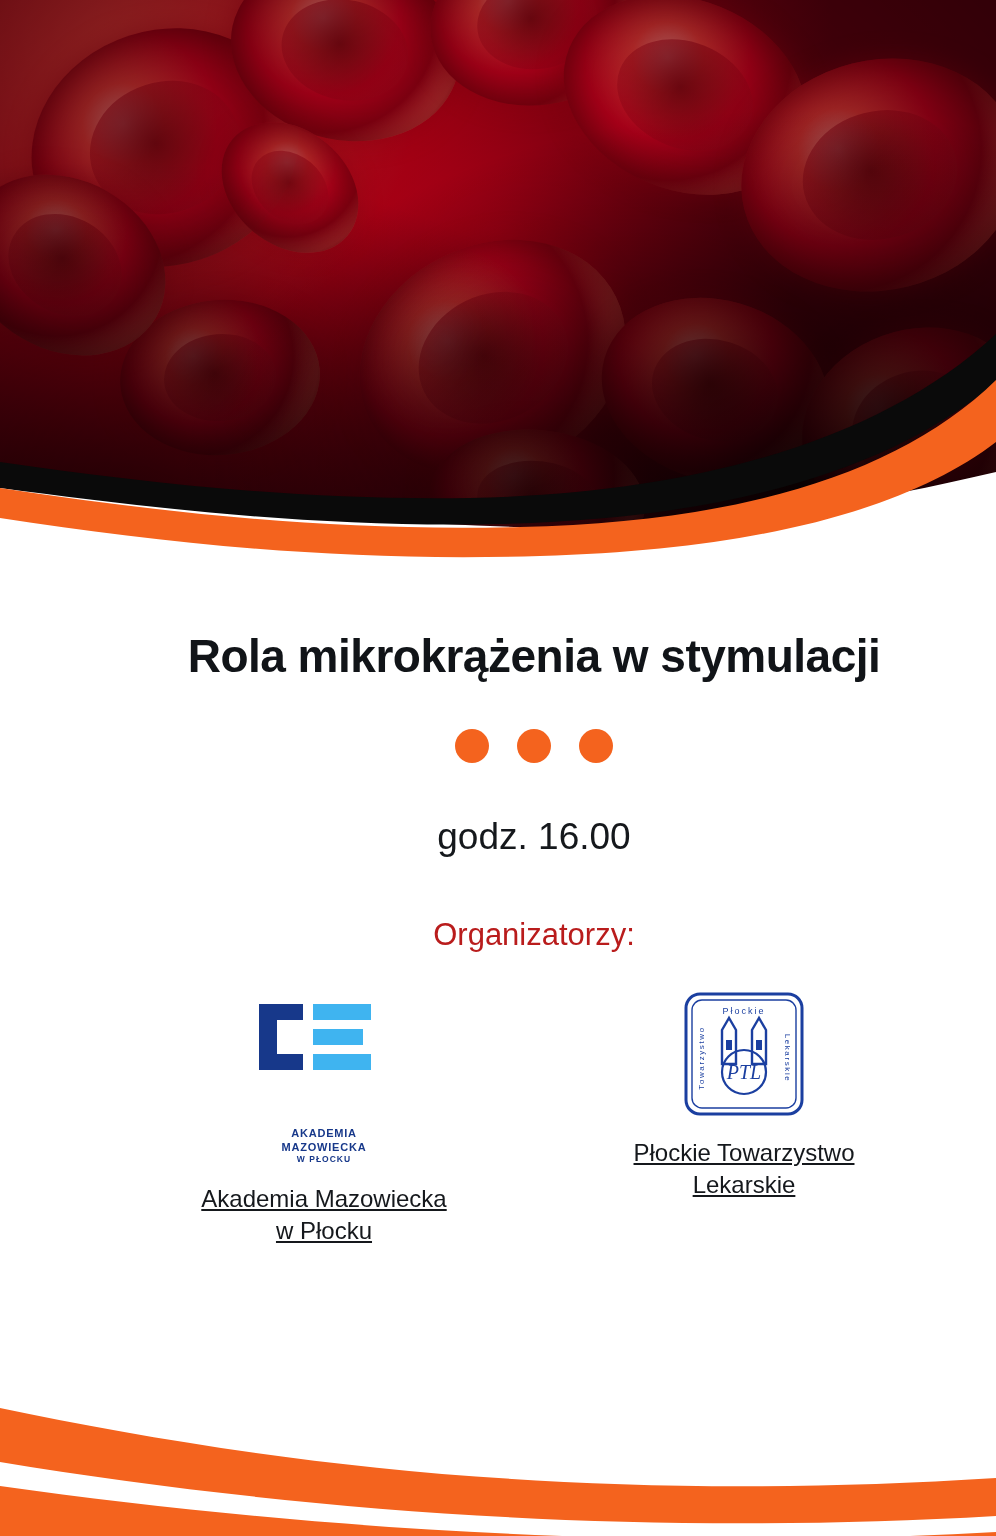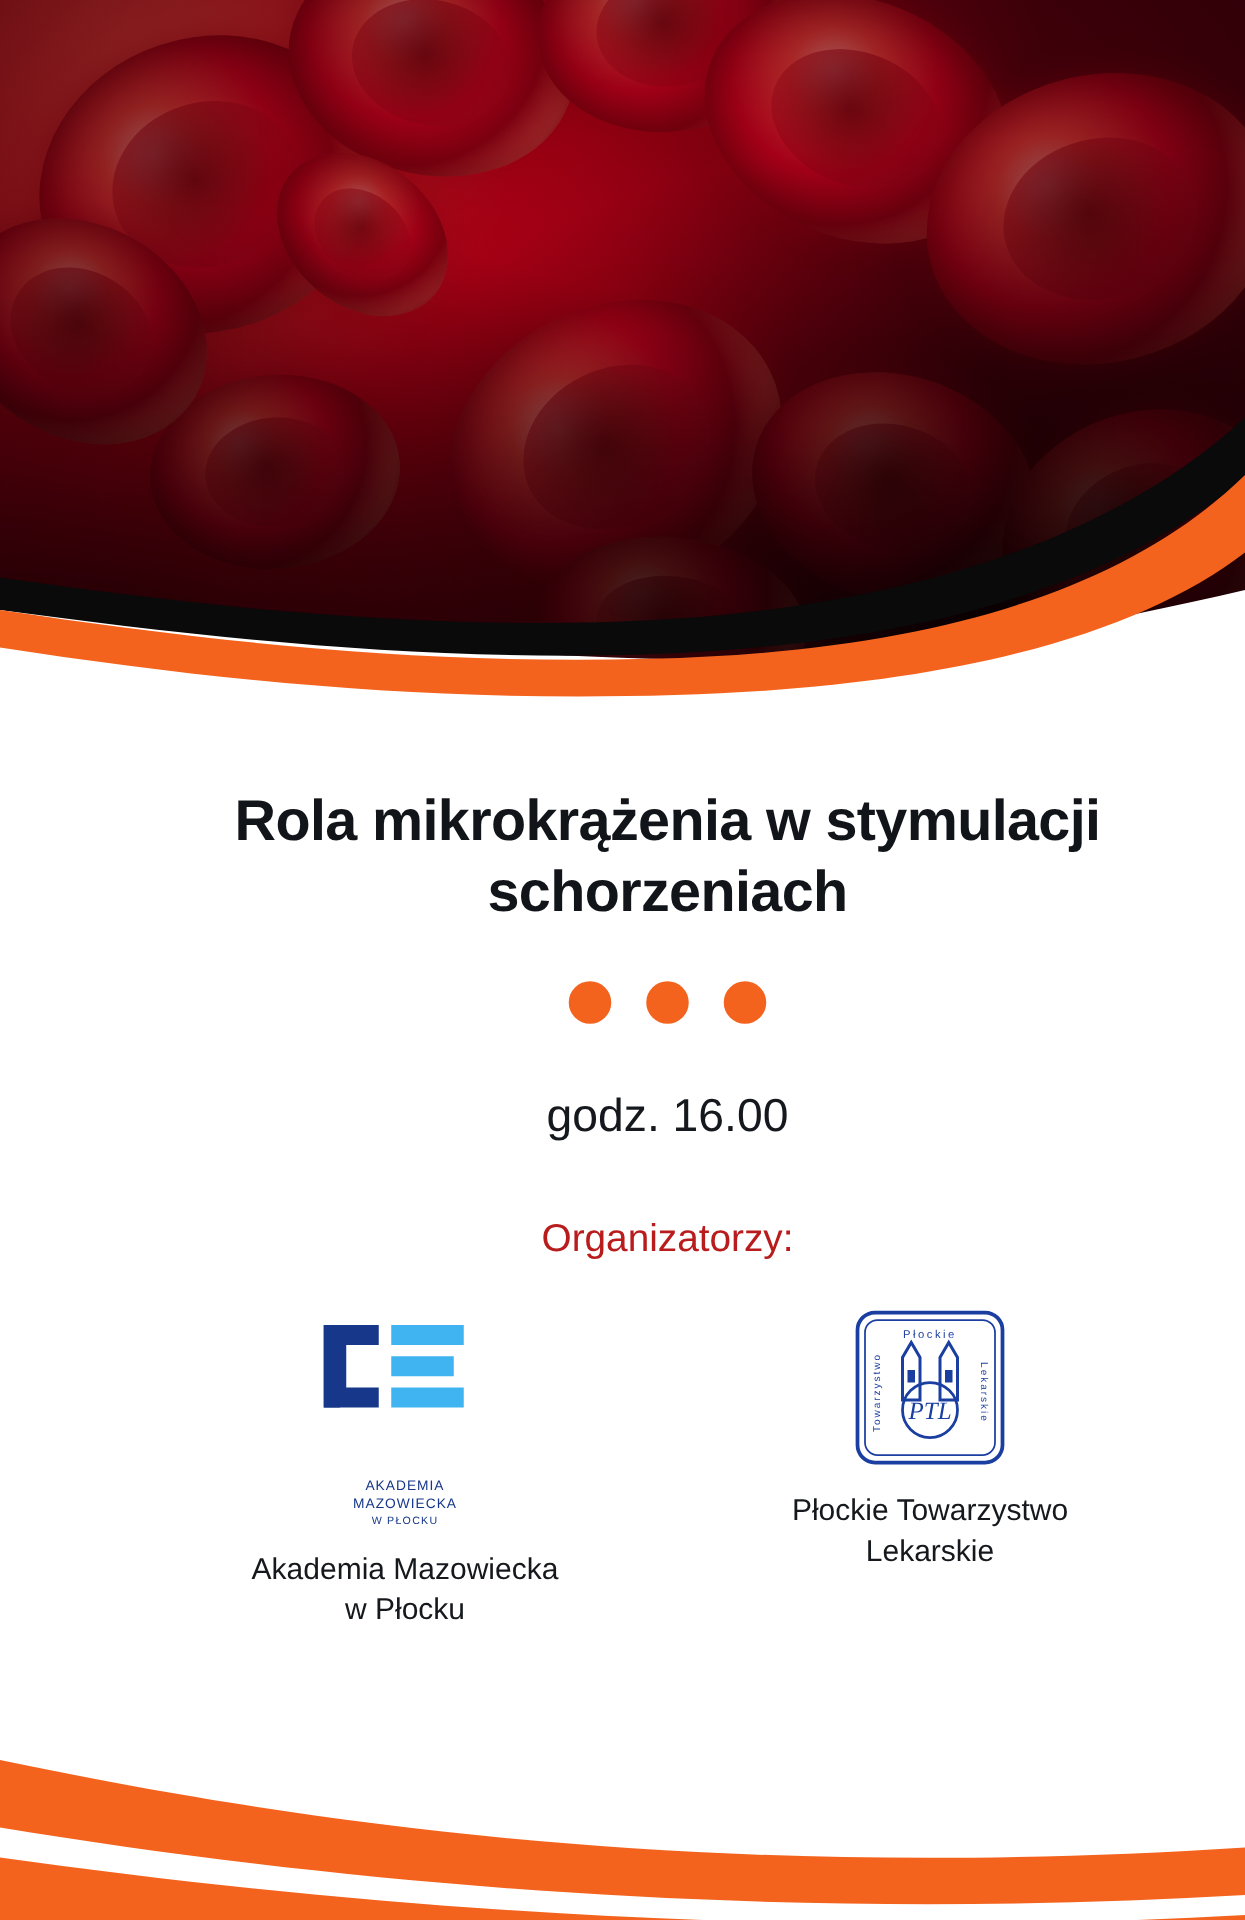--- a/index.html
+++ b/index.html
@@ -132,27 +132,28 @@
     display: flex;
     flex-direction: column;
     align-items: center;
   }
   .logo-mark { height: 130px; display: flex; align-items: center; justify-content: center; }
   .logo-caption {
     margin-top: 18px;
     font-size: 24px;
     line-height: 1.35;
     color: #15181c;
+    text-decoration: underline;
   }
 
   
   .am-word {
     margin-top: 8px;
     font-size: 11px;
-    font-weight: normal;
+    font-weight: bold;
     letter-spacing: 0.8px;
     color: #17388a;
     line-height: 1.25;
     text-align: center;
   }
   .am-word .small { font-size: 8.5px; letter-spacing: 1px; }
 </style>
 </head>
 <body>
 
@@ -182,21 +183,20 @@
                C150,186 320,206 500,202 C720,197 890,150 996,60 Z" fill="#0a0a0a"></path>
       <path d="M996,58 C900,152 740,200 520,205 C330,210 160,190 0,166 L0,196
                C170,222 340,240 540,234 C760,228 910,186 996,120 Z" fill="#f4631e"></path>
     </svg>
   </div>
 
   <div class="content">
 
     <div class="title">
       <div>Rola mikrokrążenia w stymulacji</div>
-      <div>schorzeniach</div>
     </div>
 
     <div class="dots">
       <span class="dot"></span>
       <span class="dot"></span>
       <span class="dot"></span>
     </div>
 
     <div class="details">
       <div>godz. 16.00</div>

